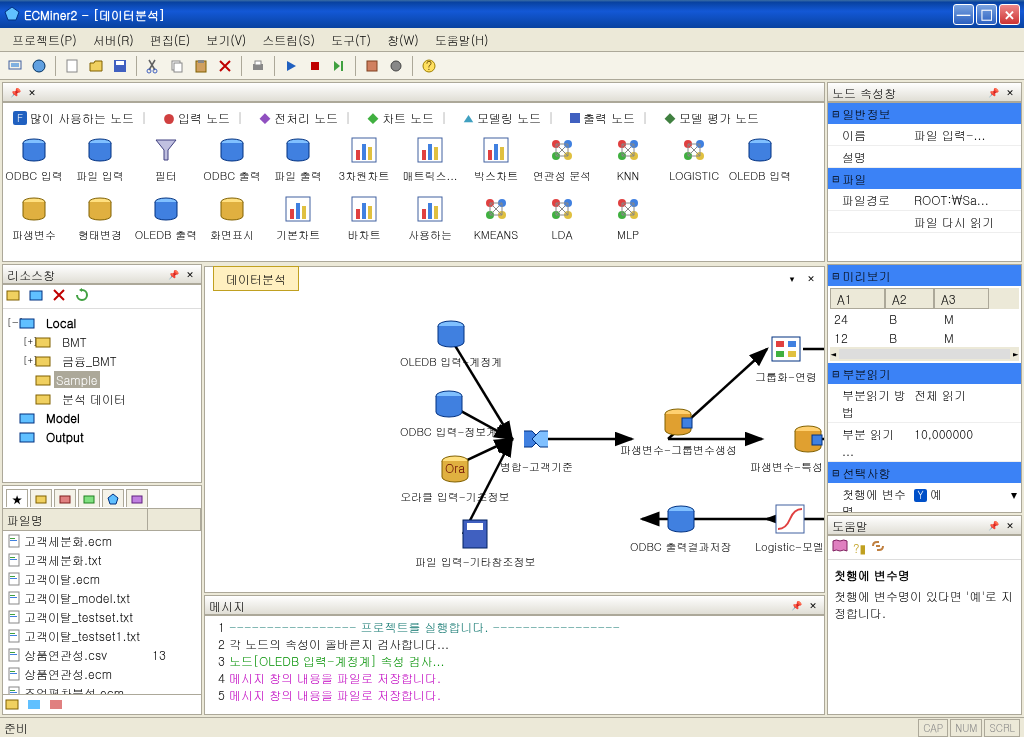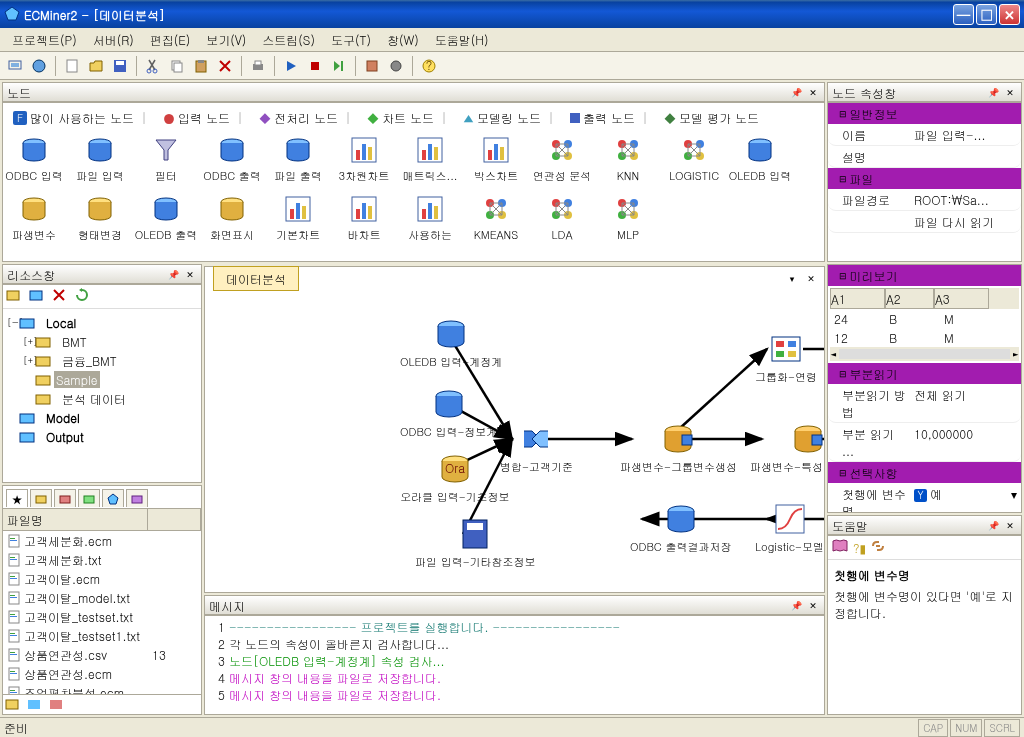--- a/index.html
+++ b/index.html
@@ -63,28 +63,28 @@
 .flow-node { position: absolute; display: flex; flex-direction: column; align-items: center; cursor: pointer; }
 .flow-node-icon { width: 36px; height: 36px; }
 .flow-node-label { font-size: 11px; margin-top: 2px; white-space: nowrap; }
 
 .msg-panel { height: 100px; border: 1px solid #aca899; background: #fff; margin: 0 2px 2px; display: flex; flex-direction: column; }
 .msg-list { flex: 1; overflow: auto; padding: 2px 4px; }
 .msg-row { display: flex; }
 .msg-num { width: 16px; text-align: right; margin-right: 4px; }
 
 .prop-panel { border: 1px solid #aca899; background: #fff; flex: 1; overflow: auto; font-size: 11px; }
-.prop-section { background: #a21caf; padding: 2px 11px; display: flex; align-items: center; }
+.prop-section { background: #3b82f6; padding: 2px 4px; display: flex; align-items: center; }
 .prop-section::before { content: "⊟"; margin-right: 3px; font-size: 9px; }
-.prop-row { display: flex; border-bottom: 1px solid #eee; border-radius: 8px; }
+.prop-row { display: flex; border-bottom: 1px solid #eee; }
 .prop-key { width: 82px; padding: 2px 4px 2px 14px; }
 .prop-val { flex: 1; padding: 2px 4px; }
 .prop-table { padding: 2px; }
 .prop-thead { display: flex; background: #ece9d8; }
-.prop-th { padding: 1px 0; border: 1px solid #aca899; }
+.prop-th { padding: 1px 6px; border: 1px solid #aca899; }
 .prop-tr { display: flex; }
 .prop-td { padding: 1px 4px; }
 .badge-y { display: inline-block; background: #0050c8; color: #fff; border-radius: 2px; width: 13px; height: 13px; text-align: center; line-height: 13px; font-size: 10px; margin-right: 3px; }
 
 .help-panel { height: 180px; border: 1px solid #aca899; background: #fff; display: flex; flex-direction: column; }
 .help-toolbar { height: 24px; display: flex; align-items: center; padding: 3px; gap: 4px; border-bottom: 1px solid #ddd; }
 .help-body { padding: 6px; flex: 1; }
 .help-title { font-weight: bold; margin-bottom: 4px; }
 
 .statusbar { height: 20px; background: #ece9d8; border-top: 1px solid #aca899; display: flex; align-items: center; padding: 0 4px; }
@@ -217,21 +217,20 @@
 .main-area { flex-direction: column; }
 .node-row { display: flex; }
 .three-col { display: flex; flex: 1; min-height: 0; }
 </style>
 
 <div class="main-area" style="flex-direction:column;">
 
   <div class="node-row">
     <div style="flex:1; display:flex; flex-direction:column; margin:2px;">
       <div class="panel-header">
-        <span class="panel-header-text">노드</span>
         <span class="panel-ctrl">📌</span>
         <span class="panel-ctrl">✕</span>
       </div>
       <div class="node-palette">
         <div class="palette-tabs" id="palette-tabs">
             <div class="ptab">
               <span style="background:#2060c0;color:#fff;width:14px;height:14px;border-radius:2px;display:inline-flex;align-items:center;justify-content:center;font-size:10px;">F</span>
               <span>많이 사용하는 노드</span> 
               <span style="color:#aaa;margin-left:4px;">|</span>
             </div>
@@ -747,21 +746,21 @@
                 </svg></div>
               <div class="flow-node-label">파일 입력-기타참조정보</div>
             </div>
             <div class="flow-node" style="left: 295px; top: 132px;">
               <div class="flow-node-icon"><svg width="36" height="36">
                   <path d="M6 10 L14 10 L22 18 L14 26 L6 26" fill="#4080e0" stroke="#003080"></path>
                   <path d="M30 10 L22 10 L14 18 L22 26 L30 26" fill="#80c0ff" stroke="#003080"></path>
                 </svg></div>
               <div class="flow-node-label">병합-고객기준</div>
             </div>
-            <div class="flow-node" style="left: 415px; top: 132px;">
+            <div class="flow-node" style="left: 415px; top: 115px;">
               <div class="flow-node-icon"><svg width="36" height="36">
                   <ellipse cx="18" cy="10" rx="13" ry="5" fill="#ffd070" stroke="#806000"></ellipse>
                   <path d="M5 10 L5 26 A13 5 0 0 0 31 26 L31 10" fill="#e0a030" stroke="#806000"></path>
                   <rect x="22" y="14" width="10" height="10" fill="#4080e0" stroke="#003080"></rect>
                 </svg></div>
               <div class="flow-node-label">파생변수-그룹변수생성</div>
             </div>
             <div class="flow-node" style="left: 550px; top: 42px;">
               <div class="flow-node-icon"><svg width="36" height="36">
                   <rect x="4" y="6" width="28" height="24" fill="#fff" stroke="#003080"></rect>

